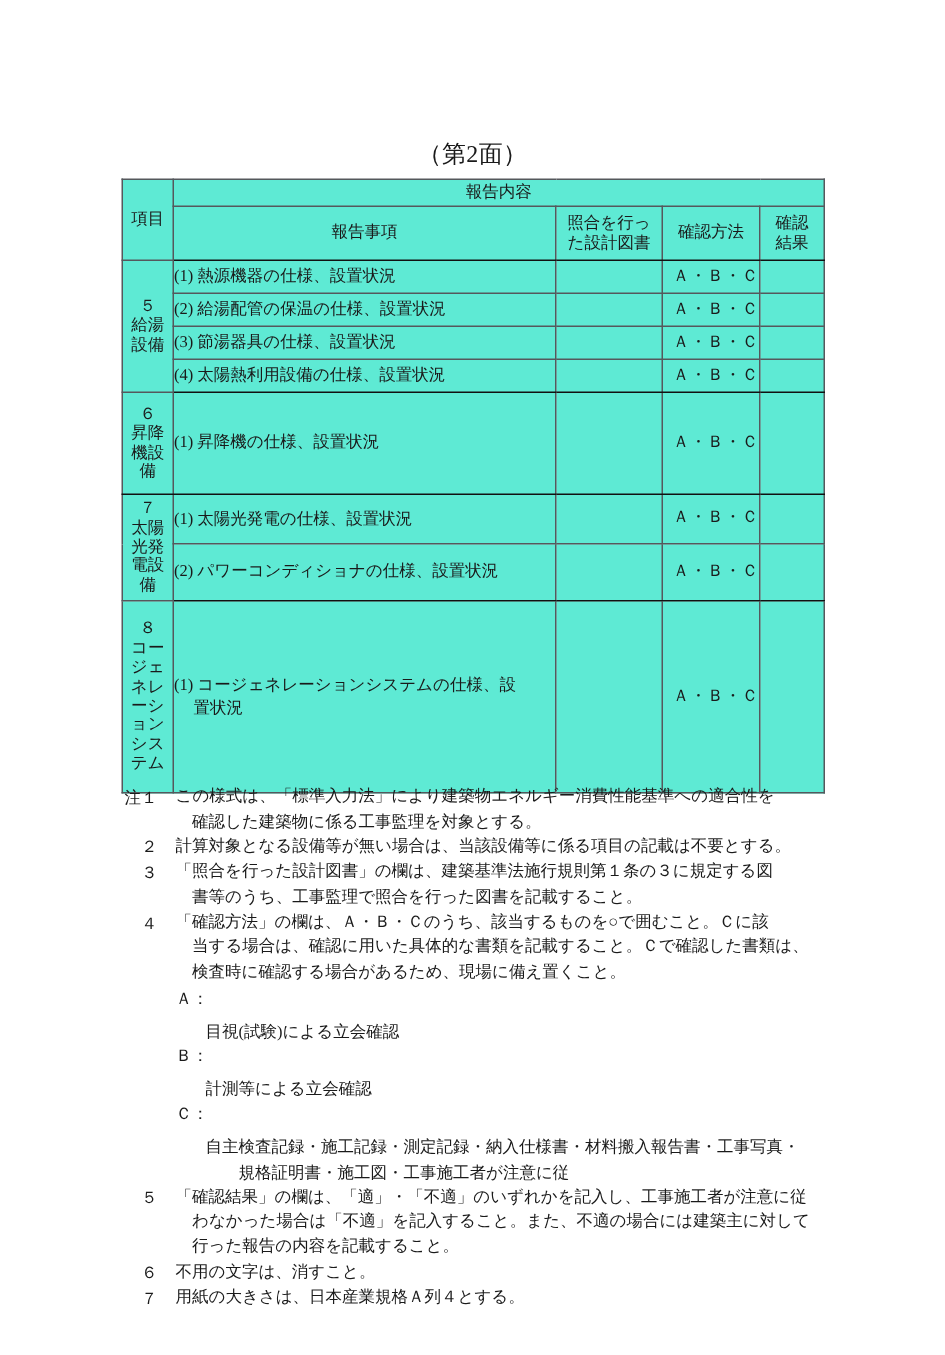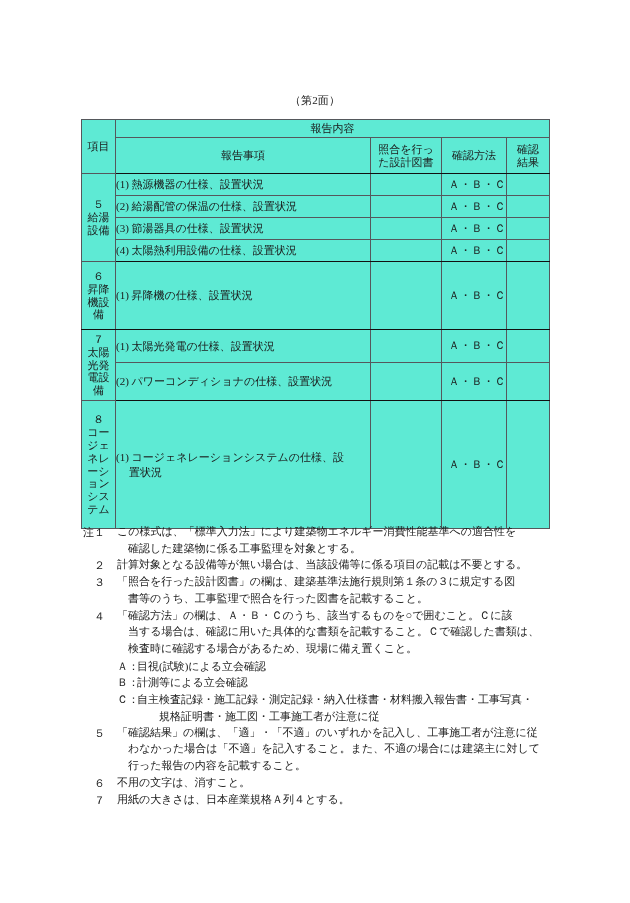--- a/index.html
+++ b/index.html
@@ -25,21 +25,21 @@
     overflow: hidden;
   }
 
   
   .page-label {
     position: absolute;
     left: 0;
     top: 93px;
     width: 630px;
     text-align: center;
-    font-size: 11px;
+    font-size: 16px;
     letter-spacing: 0.2px;
   }
 
   
   .form-table {
     position: absolute;
     left: 81px;
     top: 119px;
     width: 468px;
     border-collapse: collapse;
@@ -138,21 +138,21 @@
   .sub-row {
     display: flex;
     align-items: flex-start;
     padding-left: 34px;
   }
   .sub-marker {
     flex: 0 0 auto;
     width: 20px;
     white-space: nowrap;
   }
-  .sub-body { flex: 1 1 auto; }
+  .sub-body { flex: 1 1 auto; margin-top: 22px; }
   .sub-body .ln { display: block; }
   .sub-body .ln.ind { padding-left: 22px; }
 </style>
 </head>
 <body>
 
 <div class="page">
 
   <div class="page-label">（第2面）</div>
 

